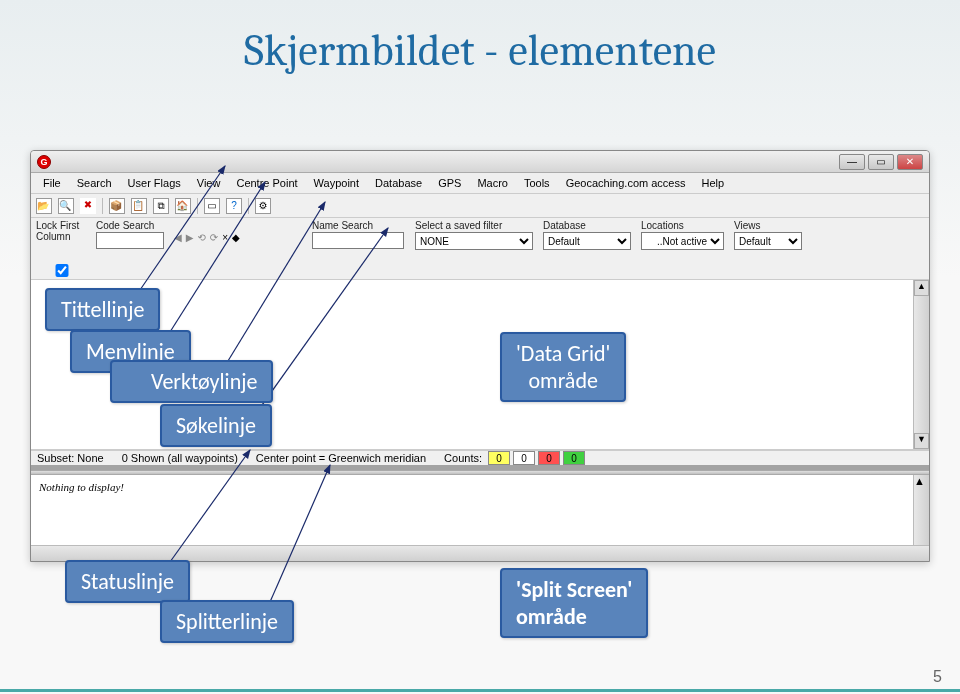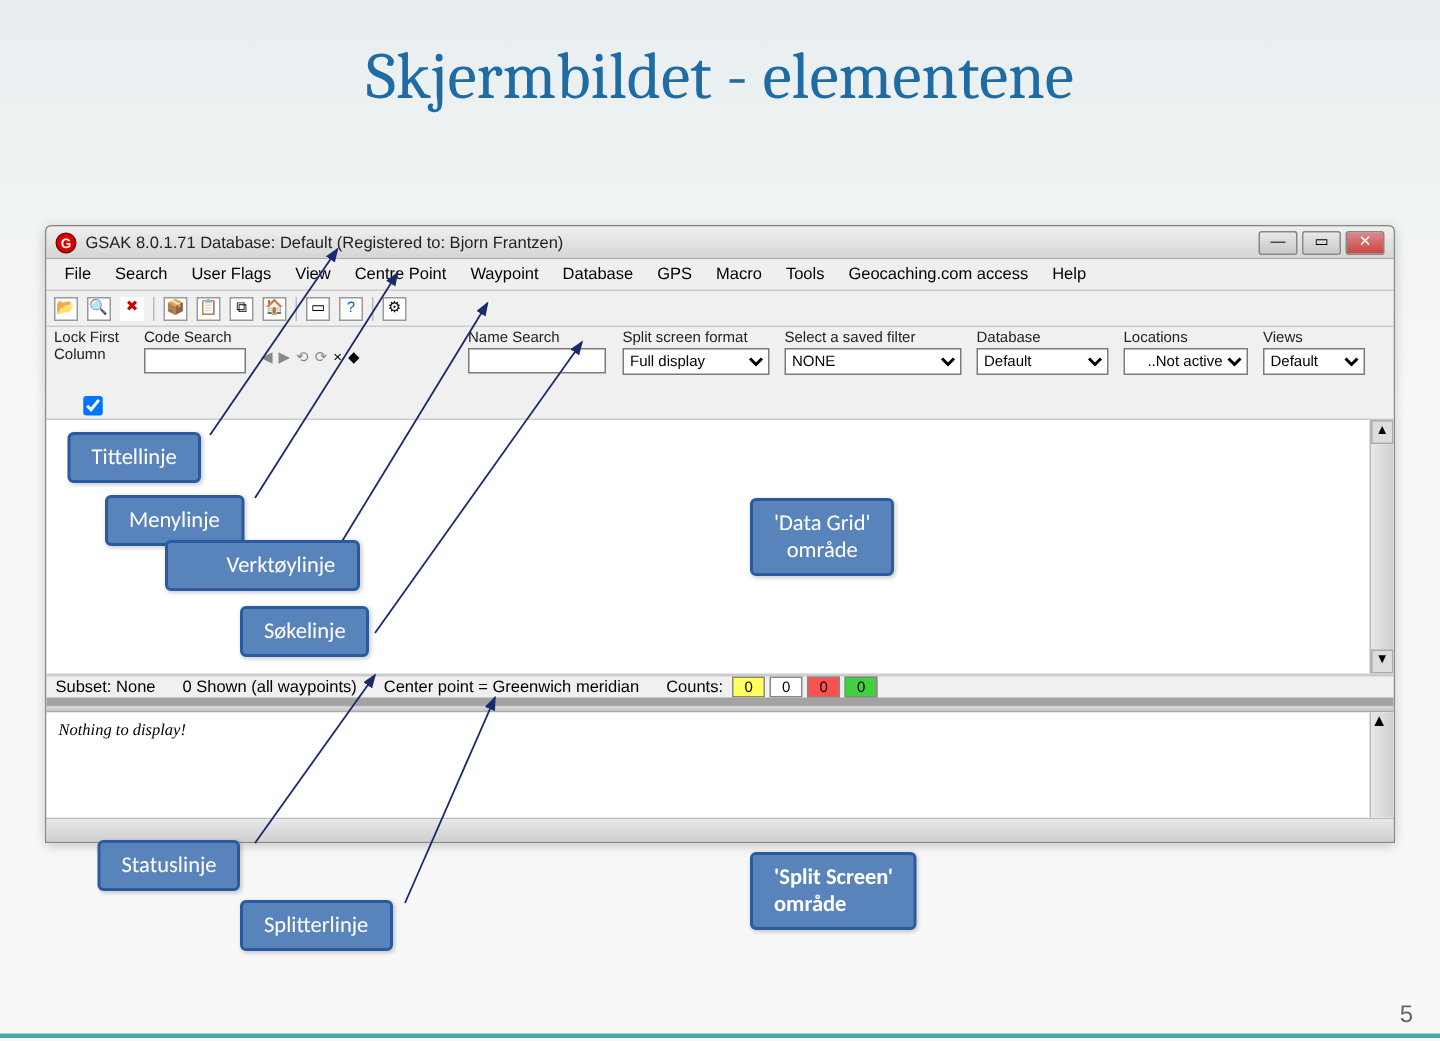--- a/index.html
+++ b/index.html
@@ -36,35 +36,34 @@
 .grid-scroll .sbtn { height: 16px; background: #ddd; border: 1px solid #aaa; font-size: 9px; text-align: center; }
 
 .status-bar { display: flex; align-items: center; background: #f0f0f0; border-top: 1px solid #ccc; border-bottom: 5px solid #a3a3a3; padding: 2px 6px; font-size: 11px; gap: 18px; height: 20px; }
 .count-box { display: inline-block; width: 22px; height: 14px; text-align: center; font-size: 10px; line-height: 14px; margin-left: 3px; border: 1px solid #888; }
 
 .splitter { height: 5px; background: linear-gradient(#e0e0e0,#c0c0c0); border-top: 1px solid #aaa; border-bottom: 1px solid #aaa; cursor: row-resize; }
 .split-area { background: #fff; height: 70px; padding: 6px 8px; font-size: 11px; font-family: "Times New Roman", serif; font-style: italic; position: relative; }
 .split-scroll { position: absolute; right: 0; top: 0; width: 16px; bottom: 0; background: linear-gradient(to right,#e8e8e8,#d0d0d0); border-left: 1px solid #bbb; }
 .h-scroll { height: 16px; background: linear-gradient(#e8e8e8,#d0d0d0); border-top: 1px solid #bbb; }
 
-.callout { position: absolute; background: #5984bb; color: #fff; border: 2px solid #2a5aa0; border-radius: 4px; padding: 6px 14px; font-size: 15px; font-family: "Calibri", sans-serif; z-index: 20; box-shadow: 1px 1px 3px rgba(0,0,0,0.2); }
+.callout { position: absolute; background: #5984bb; color: #fff; border: 2px solid #2a5aa0; border-radius: 4px; padding: 6px 14px; font-size: 22px; font-family: "Calibri", sans-serif; z-index: 20; box-shadow: 1px 1px 3px rgba(0,0,0,0.2); }
 
 svg.arrows { position: absolute; left: 0; top: 0; width: 960px; height: 694px; z-index: 15; pointer-events: none; }
 svg.arrows line { stroke: #1a2a6a; stroke-width: 1.2; }
 </style>
 </head>
 <body>
 
 <div class="slide-bg"></div>
 <div class="slide-title">Skjermbildet - elementene</div>
 
 <div class="app-window">
   <div class="title-bar">
     <span class="app-icon">G</span>
-    <span class="title-text">GSAK 8.0.1.71    Database: Default    (Registered to: Bjorn Frantzen)</span>
     <div class="win-btns">
       <span class="win-btn">—</span>
       <span class="win-btn">▭</span>
       <span class="win-btn close">✕</span>
     </div>
   </div>
 
   <div class="menu-bar">
     <span>File</span>
     <span>Search</span>
@@ -109,24 +108,20 @@
       <span style="font-size:10px;color:#888;">◀</span>
         <span style="font-size:10px;color:#888;">▶</span>
       <span style="font-size:10px;color:#888;">⟲</span>
         <span style="font-size:10px;color:#888;">⟳</span>
       <span style="font-size:10px;">×</span>
         <span style="font-size:10px;">◆</span>
     </div>
     <div class="search-col" style="width:95px;justify-content:space-between;">
       <label>Name Search</label>
       <input type="text" style="width: 92px;">
-    </div>
-    <div class="search-col" style="width:100px;">
-      <label>Split screen format</label>
-      <select style="width:98px;"><option>Full display</option></select>
     </div>
     <div class="search-col" style="width:120px;">
       <label>Select a saved filter</label>
       <select style="width:118px;"><option>NONE</option></select>
     </div>
     <div class="search-col" style="width:90px;">
       <label>Database</label>
       <select style="width:88px;"><option>Default</option></select>
     </div>
     <div class="search-col" style="width:85px;">

